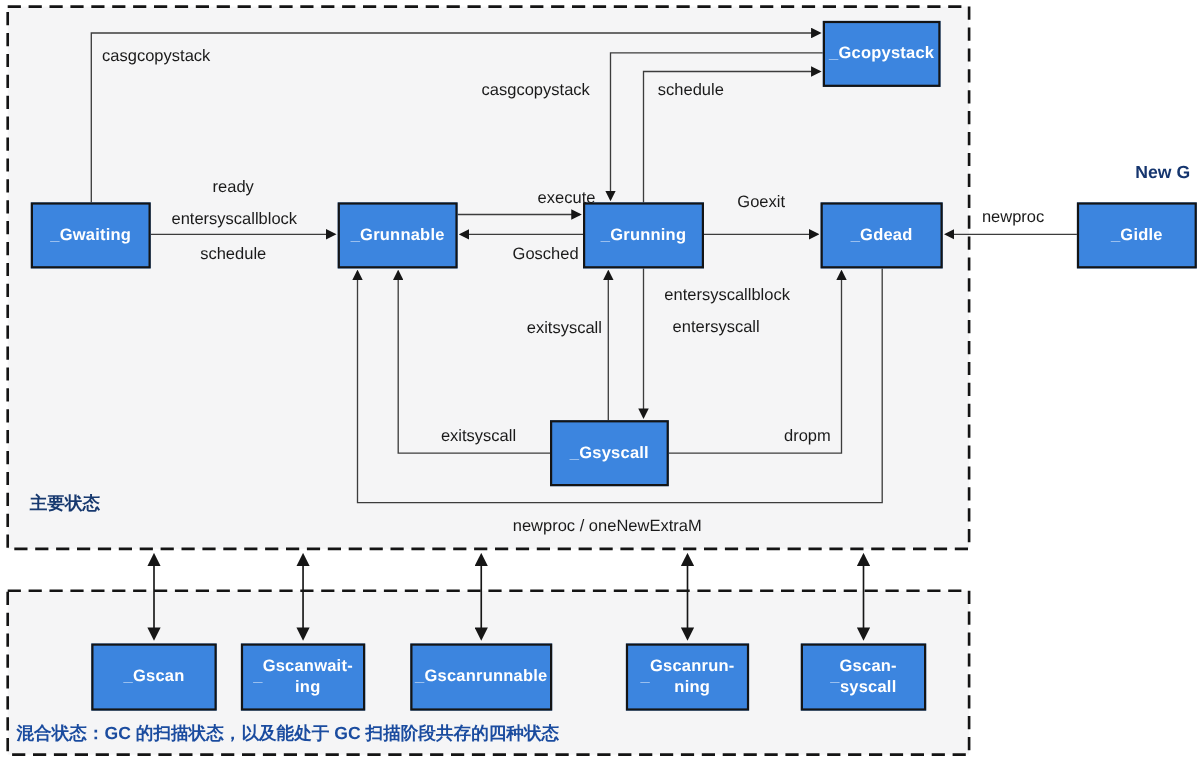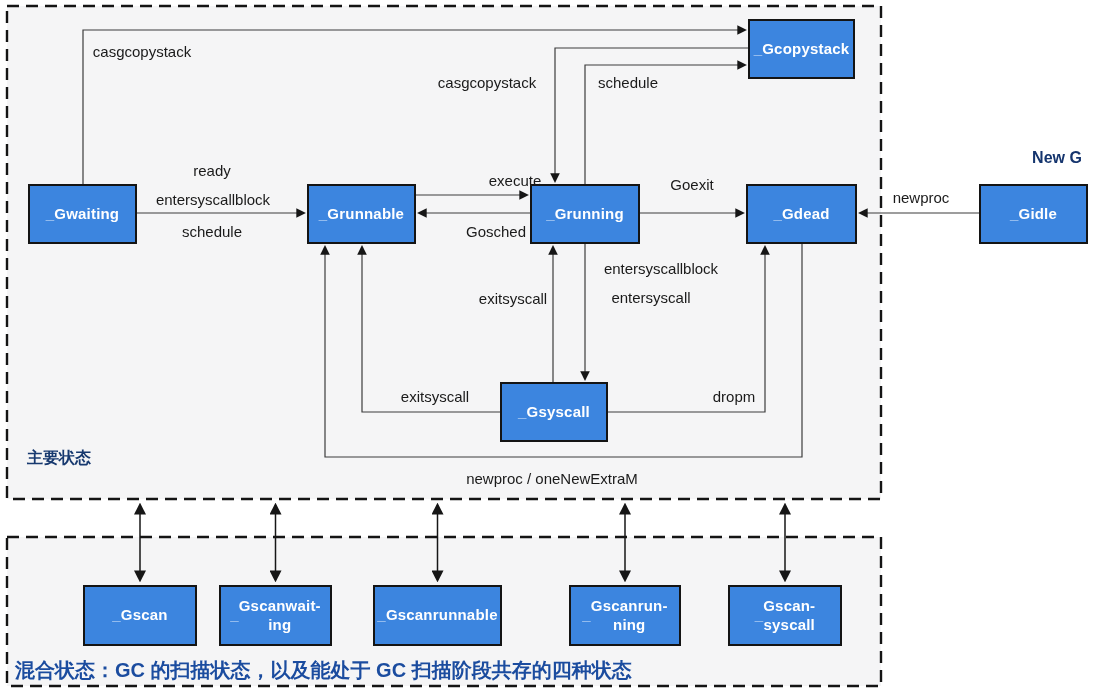--- a/index.html
+++ b/index.html
@@ -22,21 +22,21 @@
     border:2px solid var(--box-border); color:#FFFFFF; font-weight:bold; font-size:15px;
     display:flex; align-items:center; justify-content:center; text-align:center;
     white-space:pre-line; line-height:1.25; letter-spacing:.2px;
   }
   .state-box .us{opacity:.72;}
   .edge-label{
     position:absolute; transform:translate(-50%,-50%); color:var(--text);
     font-size:15px; white-space:nowrap;
   }
   .section-label{position:absolute; font-weight:bold; font-size:16px; color:var(--section-label); white-space:nowrap;}
-  .caption-label{position:absolute; font-weight:bold; font-size:20px; color:var(--caption-text); white-space:nowrap;}
+  .caption-label{position:absolute; font-weight:bold; font-size:16px; color:var(--caption-text); white-space:nowrap;}
   .new-g{position:absolute; transform:translate(-50%,-50%); font-weight:bold; font-size:16px; color:var(--new-g-text); white-space:nowrap;text-align:center;}
 </style>
 </head>
 <body>
 
 <div class="stage">
 
   <svg width="1094" height="696" viewBox="0 0 1094 696">
     <defs>
       <marker id="ah" viewBox="0 0 10 10" refX="8" refY="5" markerWidth="8" markerHeight="8" orient="auto-start-reverse">

